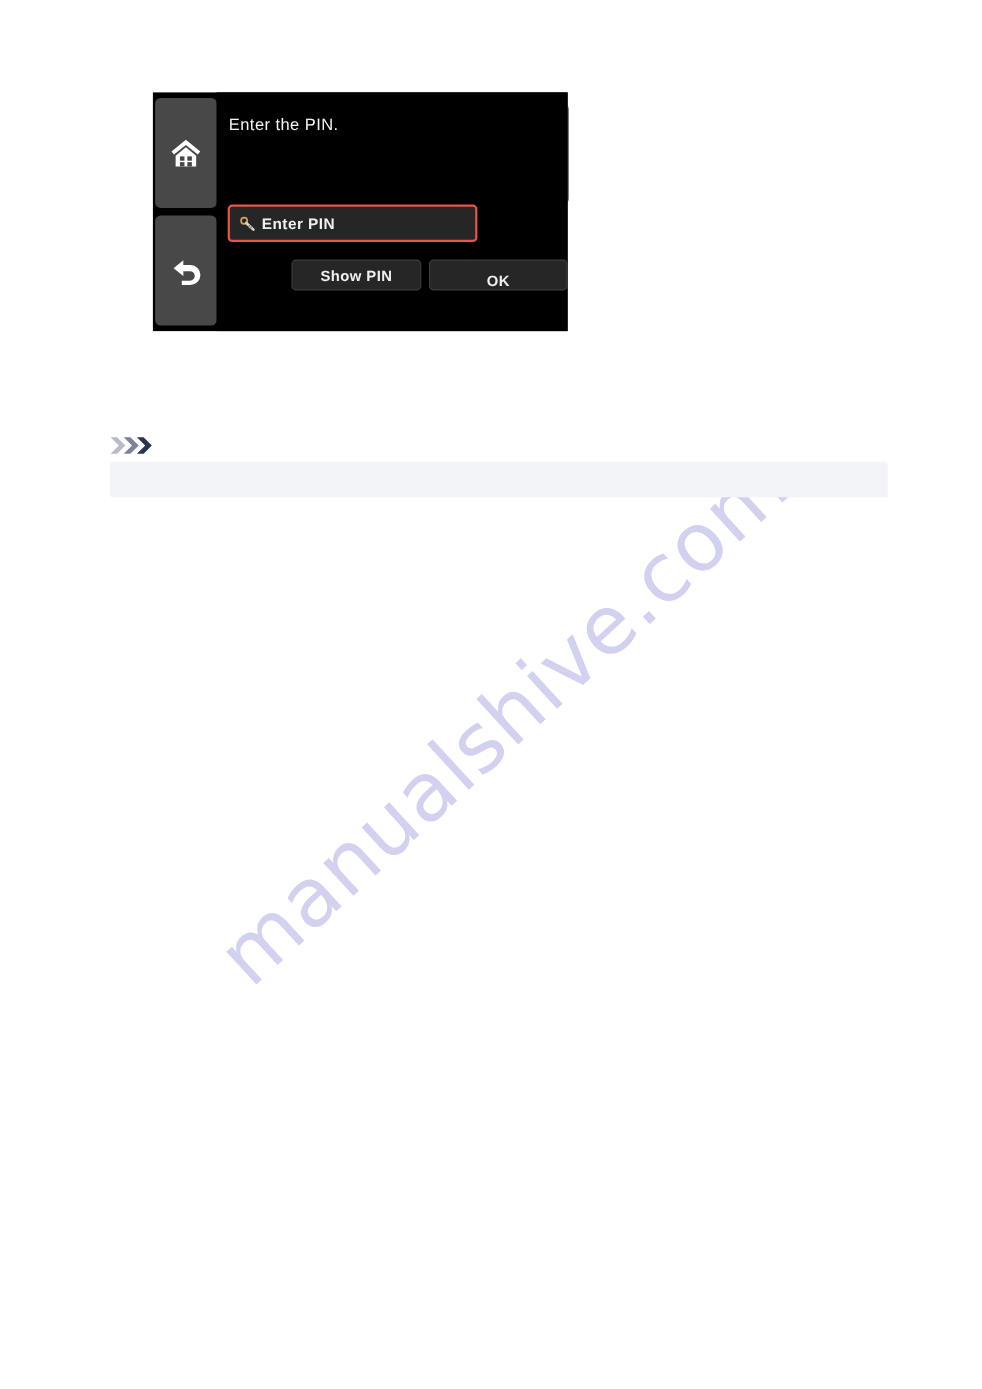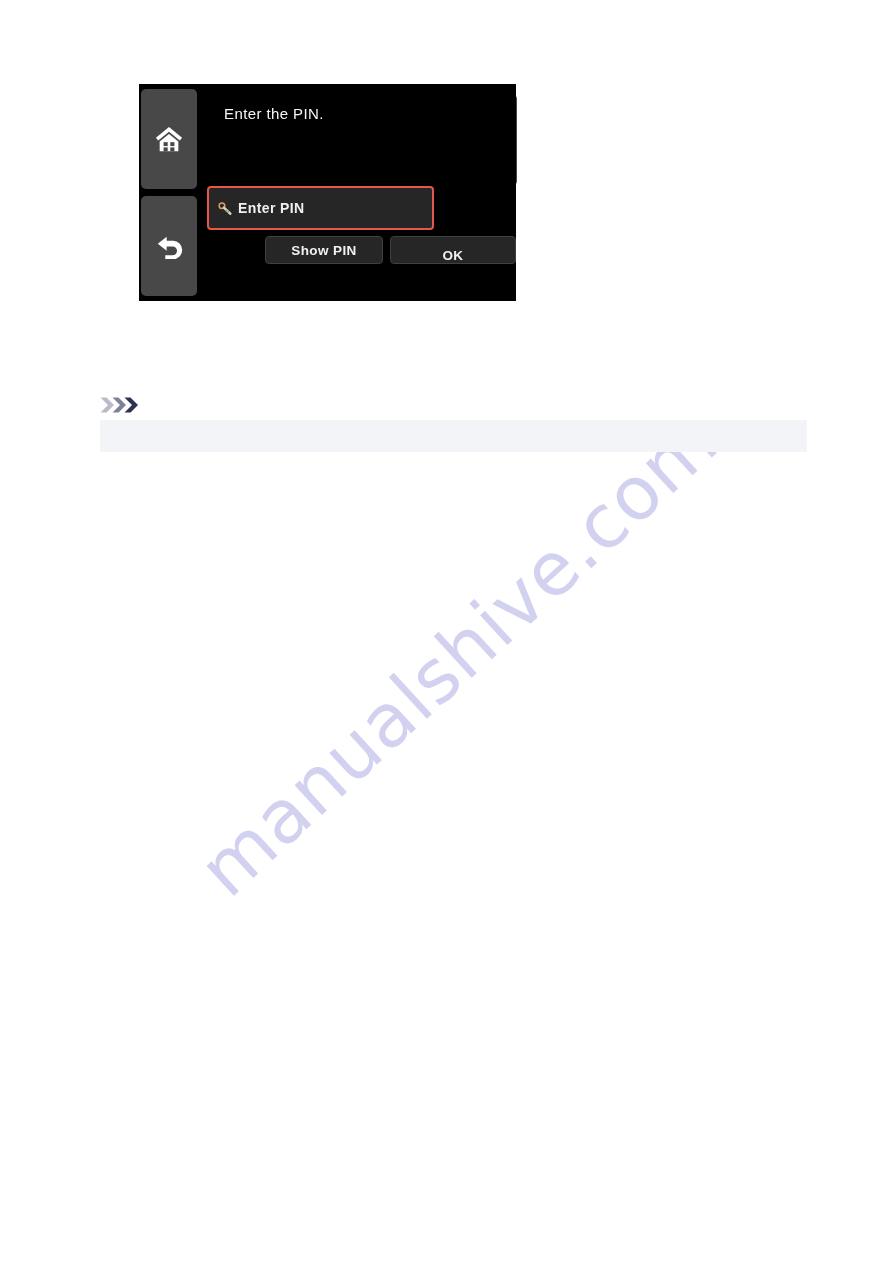--- a/index.html
+++ b/index.html
@@ -116,30 +116,29 @@
 
   .screen-title {
     position: absolute;
     left: 11px;
     top: 21px;
     color: #f5f5f5;
     font-size: 15px;
     font-weight: 400;
     letter-spacing: 0.4px;
     white-space: nowrap;
-    margin-left: 16px;
   }
 
   
   .pin-field {
     position: absolute;
     left: 10px;
     top: 102px;
     width: 227px;
-    height: 44px;
+    height: 34px;
     box-sizing: border-box;
     background: #262626;
     border: 2px solid #e8554a;
     border-radius: 4px;
     display: flex;
     align-items: center;
     padding-left: 9px;
     gap: 5px;
   }
   .icon-key { width: 15px; height: 15px; display:block; flex:none; }

